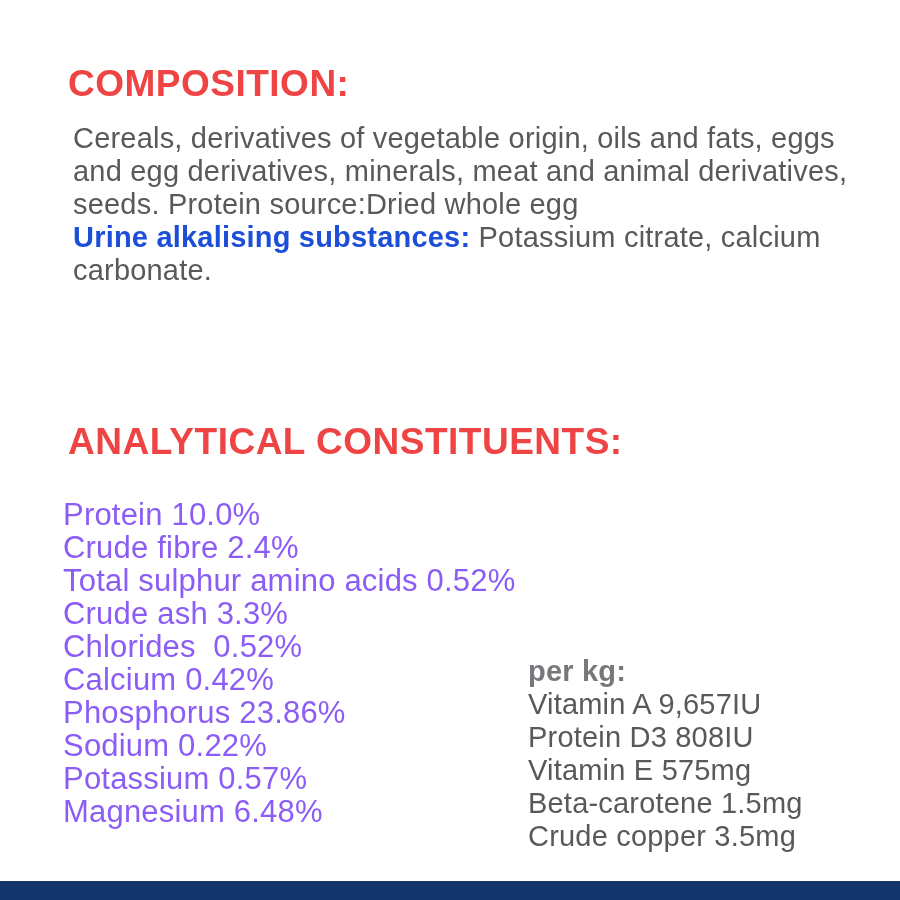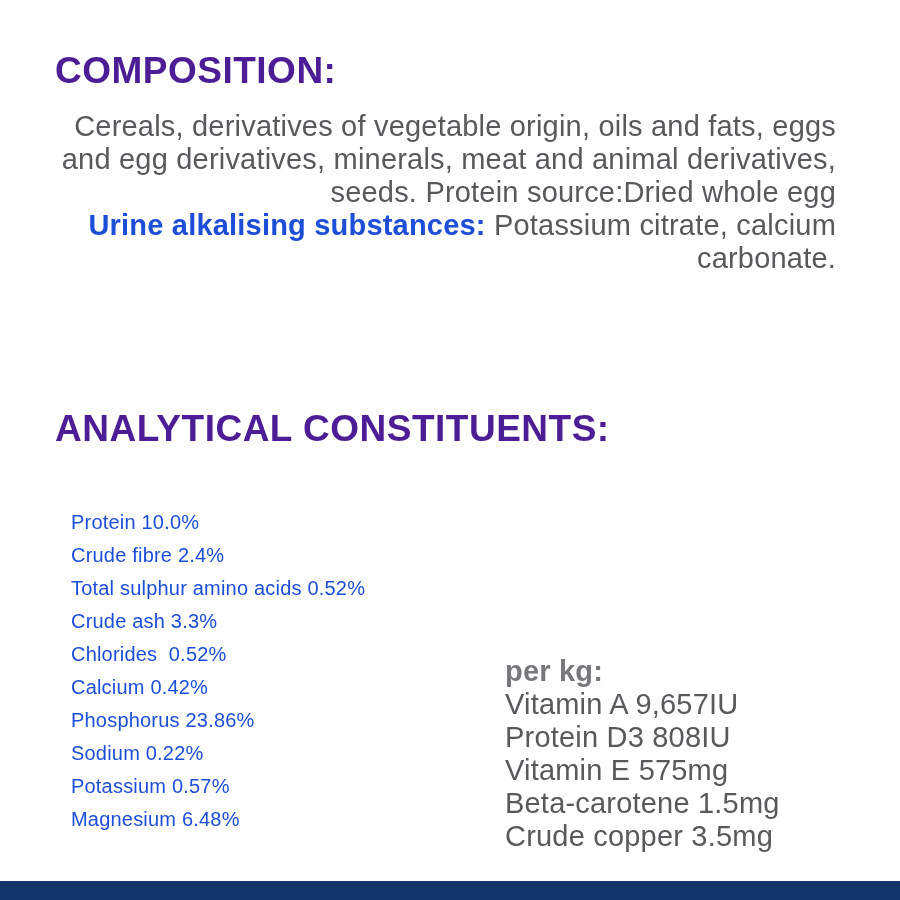--- a/index.html
+++ b/index.html
@@ -15,65 +15,64 @@
     font-family: "Liberation Sans", sans-serif;
   }
   .page {
     position: absolute;
     inset: 0;
     background: #ffffff;
   }
   .section-heading {
     position: absolute;
     left: 55px;
-    margin: 0;
+    margin: 13px;
     font-size: 37px;
     font-weight: bold;
     letter-spacing: 0.5px;
-    color: #4c1d95;
+    color: #ef4444;
     line-height: 38px;
     white-space: nowrap;
   }
   #composition-heading { top: 52px; }
   #analytical-heading  { top: 410px; }
 
   .body-text {
     position: absolute;
     left: 55px;
     top: 104px;
     width: 775px;
-    margin: 6px;
+    margin: 18px;
     font-size: 29px;
     line-height: 33px;
     letter-spacing: 0.2px;
     color: #58595b;
-    text-align: right;
   }
   .bold-gray {
     font-weight: bold;
     color: #1d4ed8;
   }
 
   .ac-list {
     position: absolute;
     left: 55px;
     top: 490px;
-    margin: 16px;
-    font-size: 20px;
+    margin: 8px;
+    font-size: 31px;
     line-height: 33px;
     letter-spacing: 0.2px;
-    color: #1d4ed8;
+    color: #8b5cf6;
   }
   .ac-list .ac-item {
     white-space: pre;
   }
 
   .perkg-col {
     position: absolute;
-    left: 505px;
+    left: 528px;
     top: 655px;
     margin: 0;
     font-size: 29px;
     line-height: 33px;
     letter-spacing: 0.2px;
     color: #58595b;
   }
   .perkg-col .perkg-label {
     font-weight: bold;
     color: #77787b;

